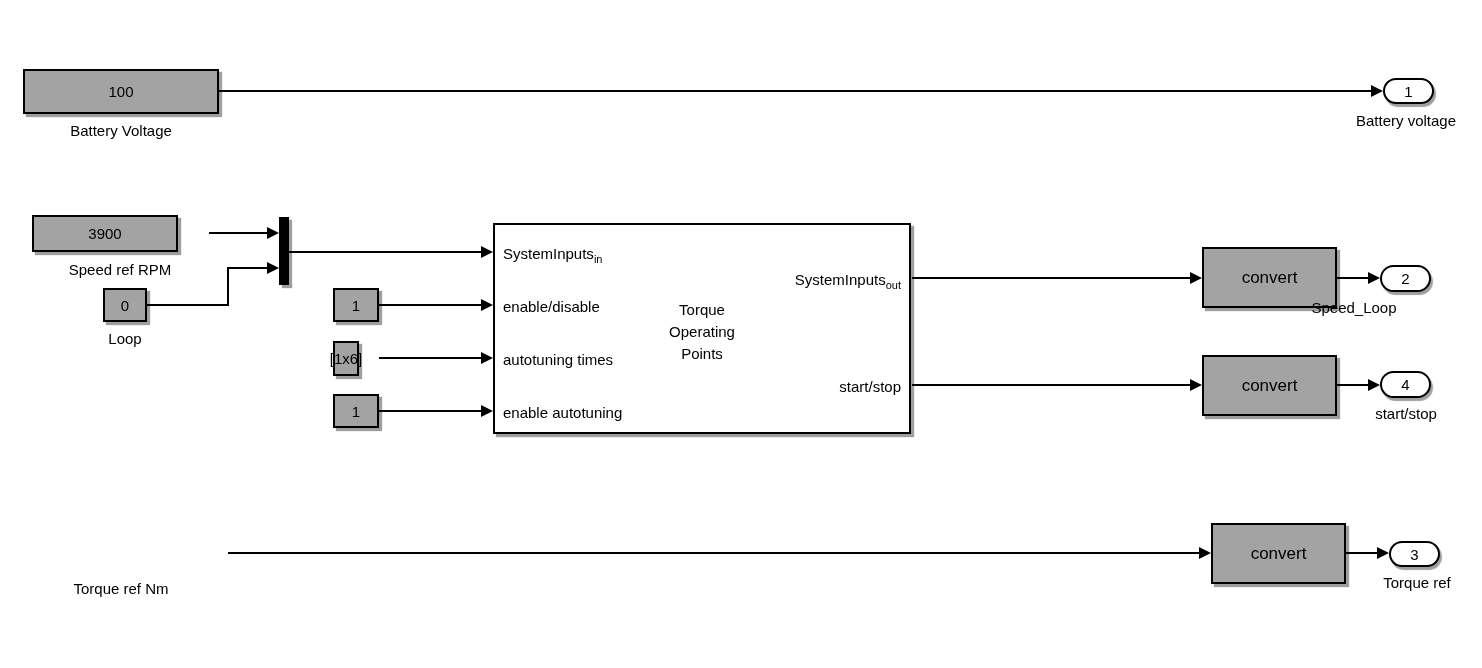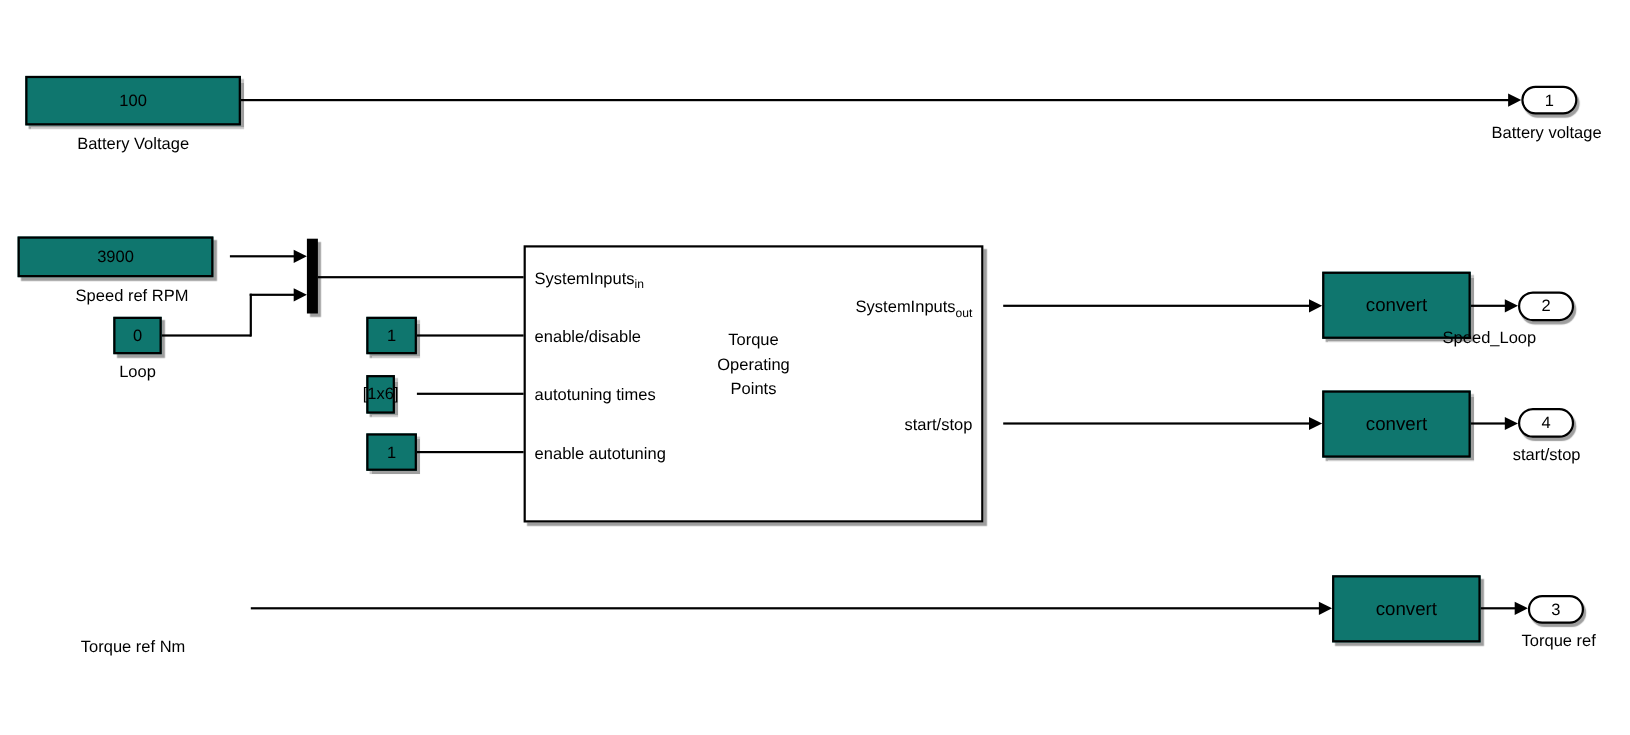--- a/index.html
+++ b/index.html
@@ -6,21 +6,21 @@
   html,body { background:#ffffff; }
   body { font-family:"Liberation Sans", sans-serif; color:#000; }
   .canvas {
     position:relative;
     width:1482px; height:668px;
     background:#ffffff;
     overflow:hidden;
   }
   .block {
     position:absolute;
-    background:#0f766e;
+    background:#a3a3a3;
     border:2px solid #000;
     box-shadow:3px 3px 1px rgba(0,0,0,0.38);
     display:flex; align-items:center; justify-content:center;
     font-size:15px;
   }
   .convert { font-size:17px; }
   .outport {
     position:absolute;
     background:#ffffff;
     border:2px solid #000;
@@ -114,21 +114,21 @@
   <div class="arrow" style="left:1199px;top:547px"></div>
 
   <div class="wire h" style="left:1346px;top:552px;width:32px"></div>
   <div class="arrow" style="left:1377px;top:547px"></div>
 
   <div class="block" style="left:23px;top:69px;width:196px;height:45px">
     <span>100</span>
   </div>
   <div class="blabel" style="left:121px;top:122px">Battery Voltage</div>
 
-  <div class="block" style="left:16px;top:215px;width:178px;height:37px">
+  <div class="block" style="left:32px;top:215px;width:146px;height:37px">
     <span>3900</span>
   </div>
   <div class="blabel" style="left:120px;top:261px">Speed ref RPM</div>
 
   <div class="block" style="left:103px;top:288px;width:44px;height:34px">
     <span>0</span>
   </div>
   <div class="blabel" style="left:125px;top:330px">Loop</div>
 
   <div class="mux" style="left:279px;top:217px;width:10px;height:68px"></div>
@@ -138,21 +138,21 @@
   </div>
 
   <div class="block" style="left:333px;top:341px;width:26px;height:35px">
     <span>[1x6]</span>
   </div>
 
   <div class="block" style="left:333px;top:394px;width:46px;height:34px">
     <span>1</span>
   </div>
 
-  <div class="subsys" style="left:476px;top:223px;width:418px;height:252px">
+  <div class="subsys" style="left:493px;top:223px;width:418px;height:211px">
     <div class="portlabel in" style="top:19px"><span>SystemInputs</span><span class="sub">in</span></div>
     <div class="portlabel in" style="top:72px">enable/disable</div>
     <div class="portlabel in" style="top:125px">autotuning times</div>
     <div class="portlabel in" style="top:178px">enable autotuning</div>
     <div class="portlabel out" style="top:45px"><span>SystemInputs</span><span class="sub">out</span></div>
     <div class="portlabel out" style="top:152px">start/stop</div>
     <div class="subsys-title">
       <div>Torque</div>
       <div>Operating</div>
       <div>Points</div>

